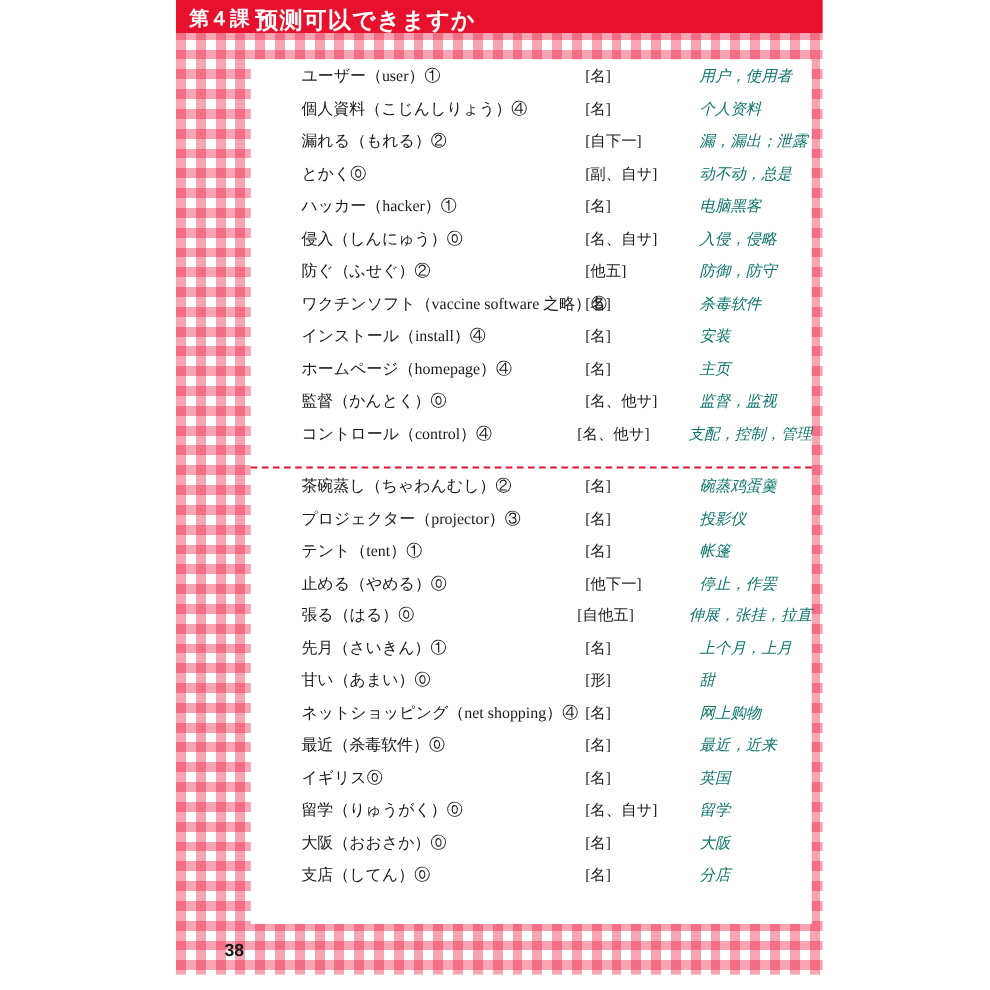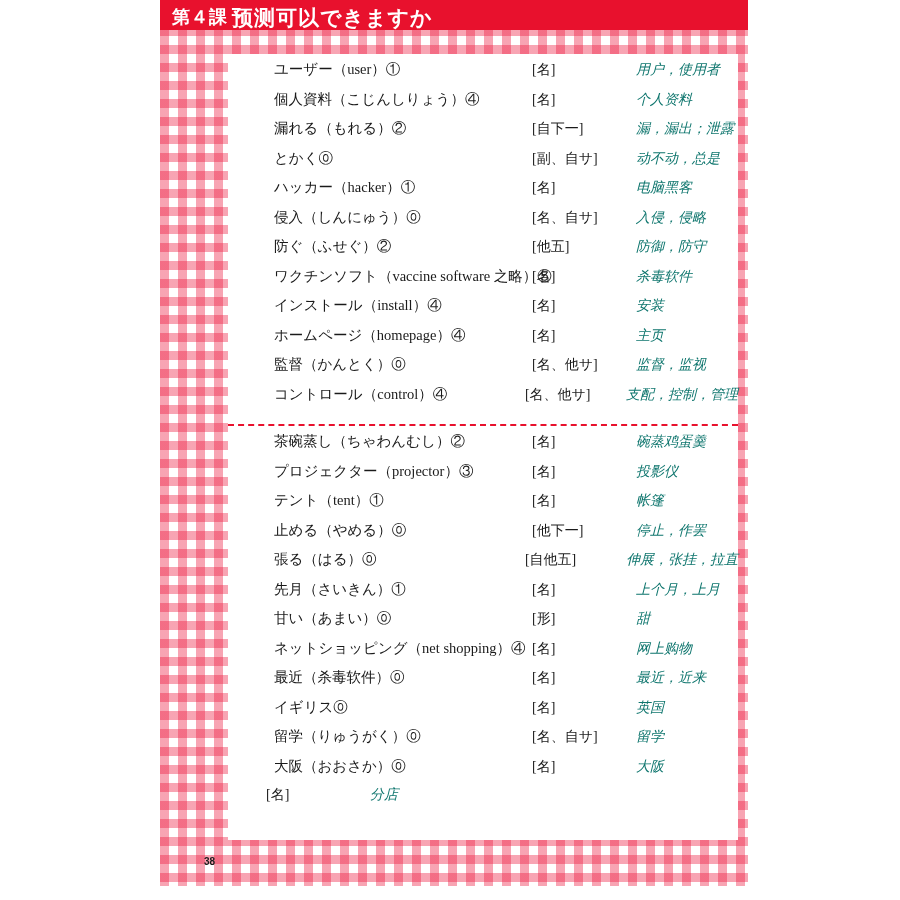--- a/index.html
+++ b/index.html
@@ -127,21 +127,21 @@
     color: #0f766e;
     white-space: nowrap;
     font-style: italic;
   }
 
   
   .page-number {
     position: absolute;
     left: 204px;
     top: 856px;
-    font-size: 10px;
+    font-size: 16px;
     font-weight: bold;
     color: #1a1a1a;
     z-index: 8;
     font-family: "Liberation Sans", sans-serif;
   }
 
   
   .left-margin {
     position: absolute;
     left: 0;
@@ -304,20 +304,21 @@
         <div class="col-word">留学（りゅうがく）⓪</div>
         <div class="col-pos">[名、自サ]</div>
         <div class="col-cn">留学</div>
       </div>
       <div class="vocab-row">
         <div class="col-word">大阪（おおさか）⓪</div>
         <div class="col-pos">[名]</div>
         <div class="col-cn">大阪</div>
       </div>
       <div class="vocab-row">
+        <div class="col-word">支店（してん）⓪</div>
         <div class="col-pos">[名]</div>
         <div class="col-cn">分店</div>
       </div>
     </div>
 
   </div>
 
   <div class="left-margin"></div>
   <div class="right-margin"></div>
   <div class="bottom-margin"></div>

